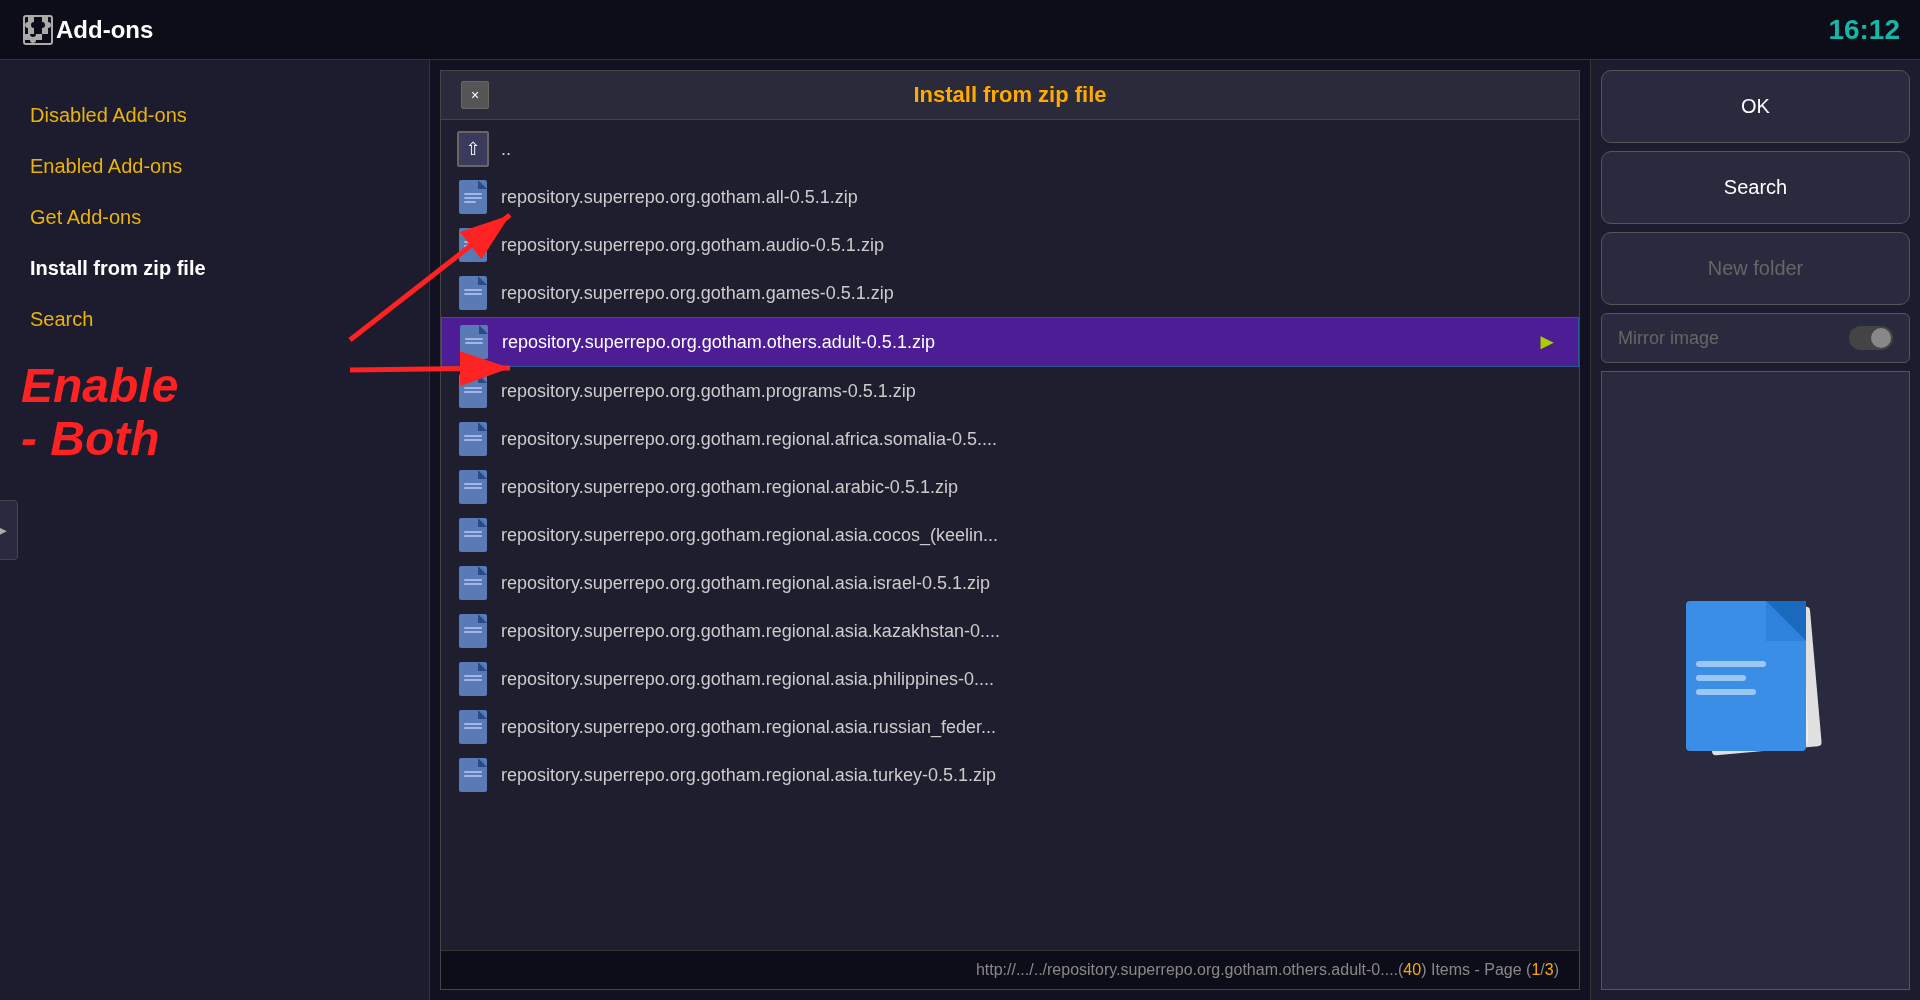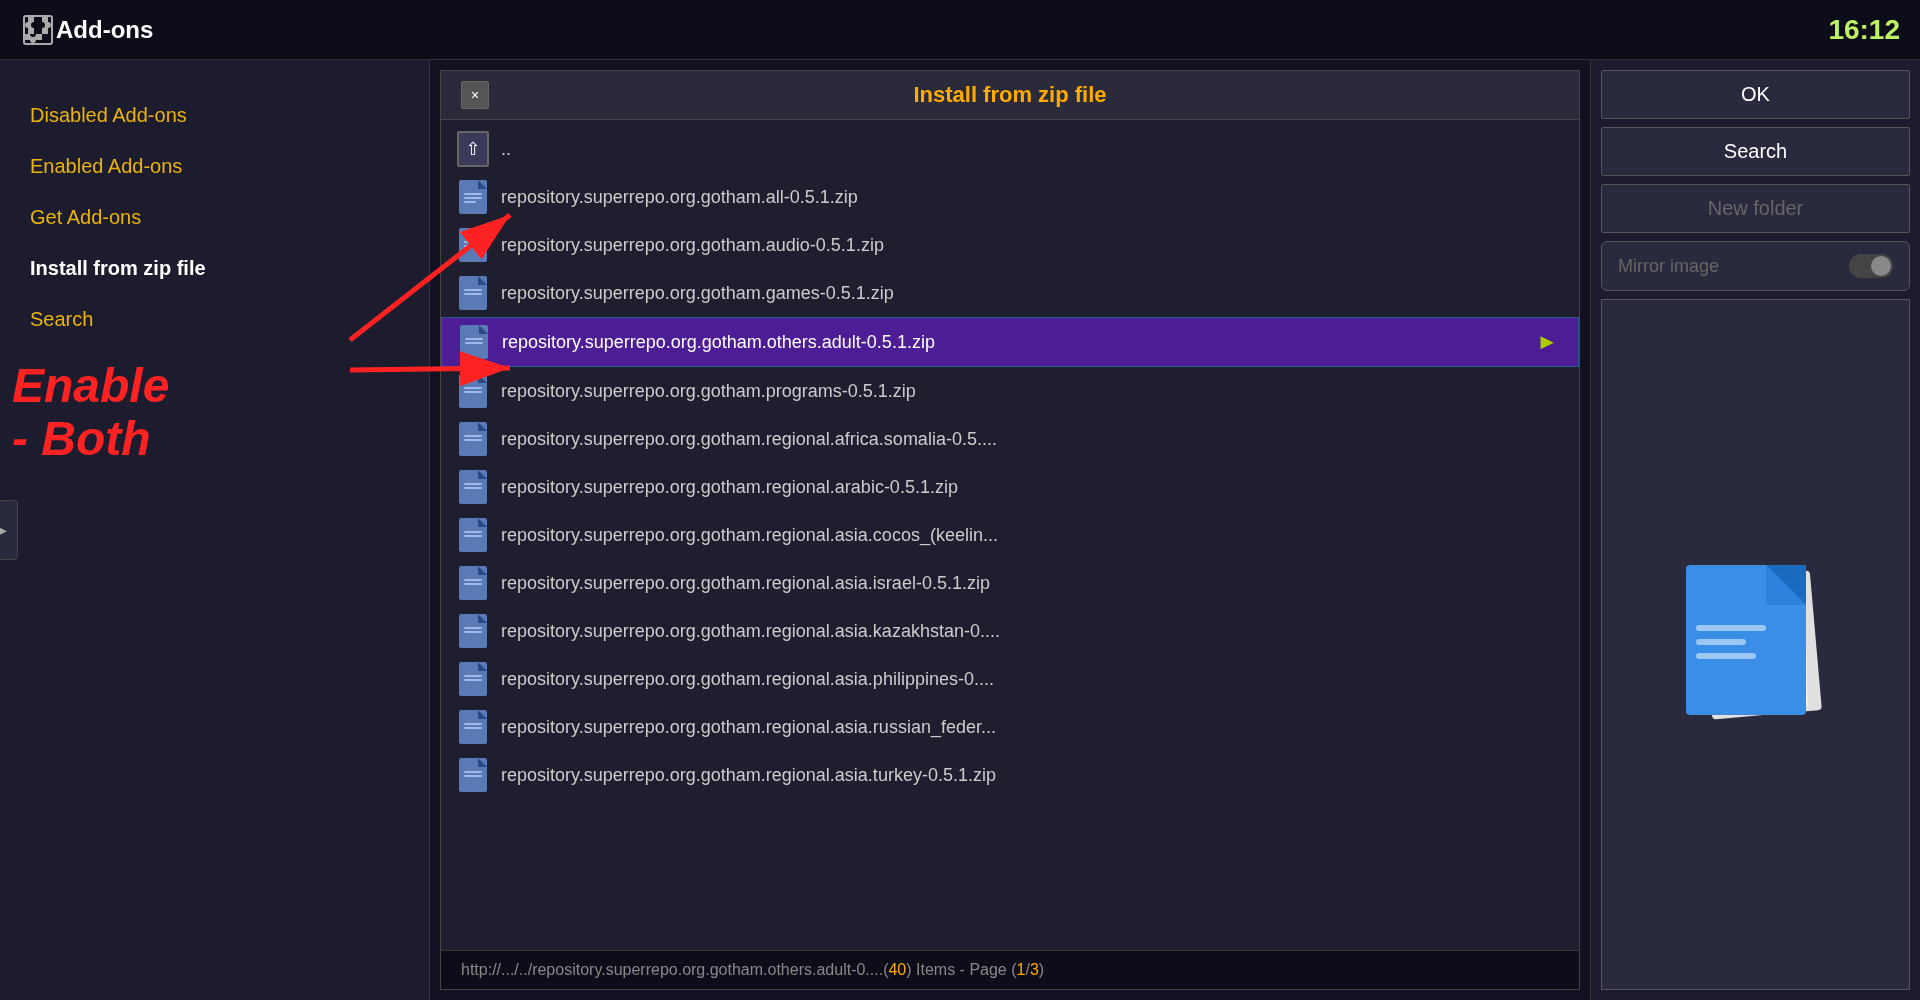--- a/index.html
+++ b/index.html
@@ -27,21 +27,21 @@
       display: flex;
       align-items: center;
       gap: 0;
     }
     .header-title {
       color: #ffffff;
       font-size: 24px;
       font-weight: bold;
     }
     .header-time {
-      color: #bef264;
+      color: #14b8a6;
       font-size: 28px;
       font-weight: bold;
     }
 
     
     .main-layout {
       display: flex;
       flex: 1;
       overflow: hidden;
     }
@@ -66,21 +66,21 @@
       cursor: pointer;
     }
     .sidebar-item.active {
       color: #ffffff;
       font-weight: bold;
     }
 
     
     .annotation {
       position: absolute;
-      left: 12px;
+      left: 21px;
       top: 300px;
       color: #ff2222;
       font-size: 48px;
       font-weight: 900;
       line-height: 1.1;
       font-style: italic;
     }
 
     
     .nav-arrow-left {
@@ -207,21 +207,21 @@
       font-size: 18px;
       border-radius: 2px;
     }
 
     
     .status-bar {
       background: #0d0d1a;
       padding: 10px 20px;
       display: flex;
       align-items: center;
-      justify-content: flex-start;
+      justify-content: flex-end;
       border-top: 1px solid #333;
     }
     .status-path {
       color: #888888;
       font-size: 16px;
     }
     .status-items {
       color: #888888;
       font-size: 16px;
     }
@@ -236,25 +236,25 @@
       border-left: 1px solid #333;
       display: flex;
       flex-direction: column;
       padding: 10px;
       gap: 8px;
     }
     .right-btn {
       background: #2a2a3e;
       border: 1px solid #555;
       color: #ffffff;
-      padding: 12px;
+      padding: 24px;
       font-size: 20px;
       cursor: pointer;
       text-align: center;
-      border-radius: 2px;
+      border-radius: 10px;
     }
     .right-btn.disabled {
       color: #666666;
       cursor: default;
     }
 
     .mirror-image-row {
       display: flex;
       align-items: center;
       justify-content: space-between;

